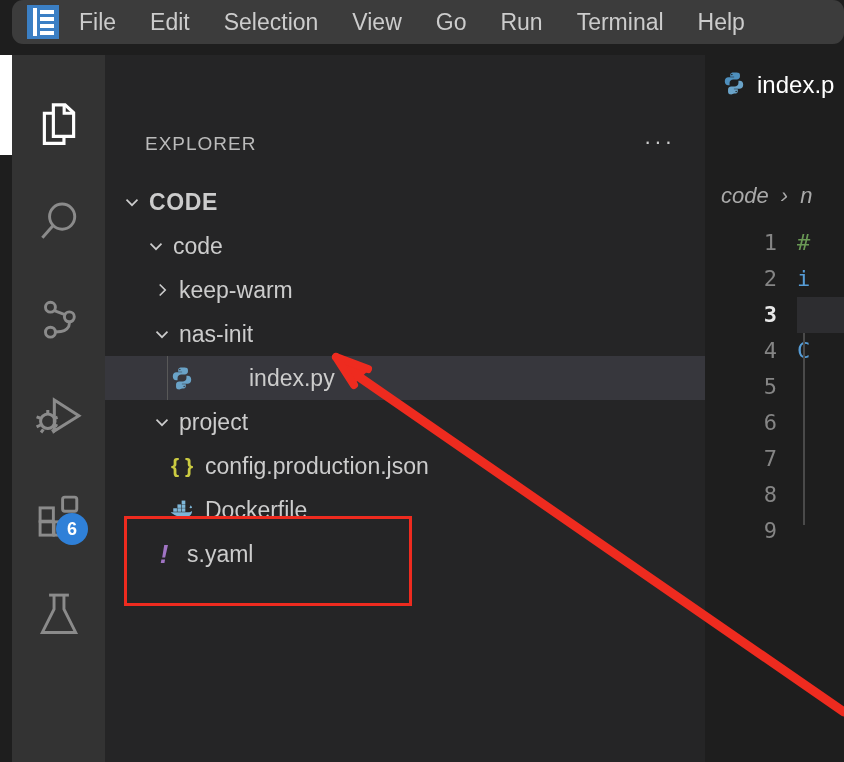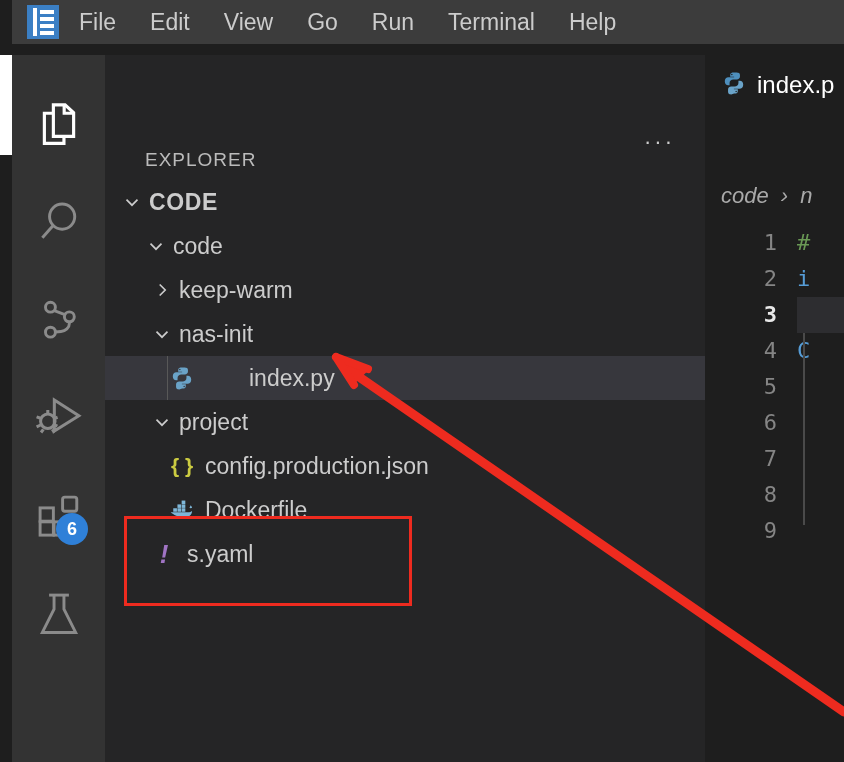--- a/index.html
+++ b/index.html
@@ -25,20 +25,21 @@
   }
 
   
   .menubar {
     position: absolute;
     left: 12px; top: 0;
     width: 832px; height: 44px;
     background: #3c3c3c;
     display: flex;
     align-items: center;
+    border-radius: 11px;
   }
   .vscode-logo {
     width: 32px; height: 34px;
     margin-left: 15px;
     background: #3b7fc4;
     position: relative;
     flex: none;
   }
   .vscode-logo .bar-left {
     position: absolute; left: 6px; top: 3px;
@@ -101,21 +102,21 @@
     position: absolute;
     left: 105px; top: 55px;
     width: 600px; height: 707px;
     background: #252526;
   }
   .sidebar-title {
     color: #bbbbbb;
     font-size: 19px;
     letter-spacing: 1px;
     position: absolute;
-    left: 40px; top: 94px;
+    left: 40px; top: 78px;
   }
   .more-actions {
     position: absolute;
     right: 30px; top: 76px;
     color: #cccccc;
     font-size: 22px;
     letter-spacing: 3px;
     line-height: 1;
   }
 
@@ -247,20 +248,21 @@
   <div class="menubar">
     <div class="vscode-logo">
       <span class="bar-left"></span>
       <span class="ln"></span>
         <span class="ln"></span>
         <span class="ln"></span>
         <span class="ln"></span>
     </div>
     <div class="menu-item">File</div>
     <div class="menu-item">Edit</div>
+    <div class="menu-item">Selection</div>
     <div class="menu-item">View</div>
     <div class="menu-item">Go</div>
     <div class="menu-item">Run</div>
     <div class="menu-item">Terminal</div>
     <div class="menu-item">Help</div>
   </div>
 
   <div class="activitybar">
 
     <div class="act-item">

